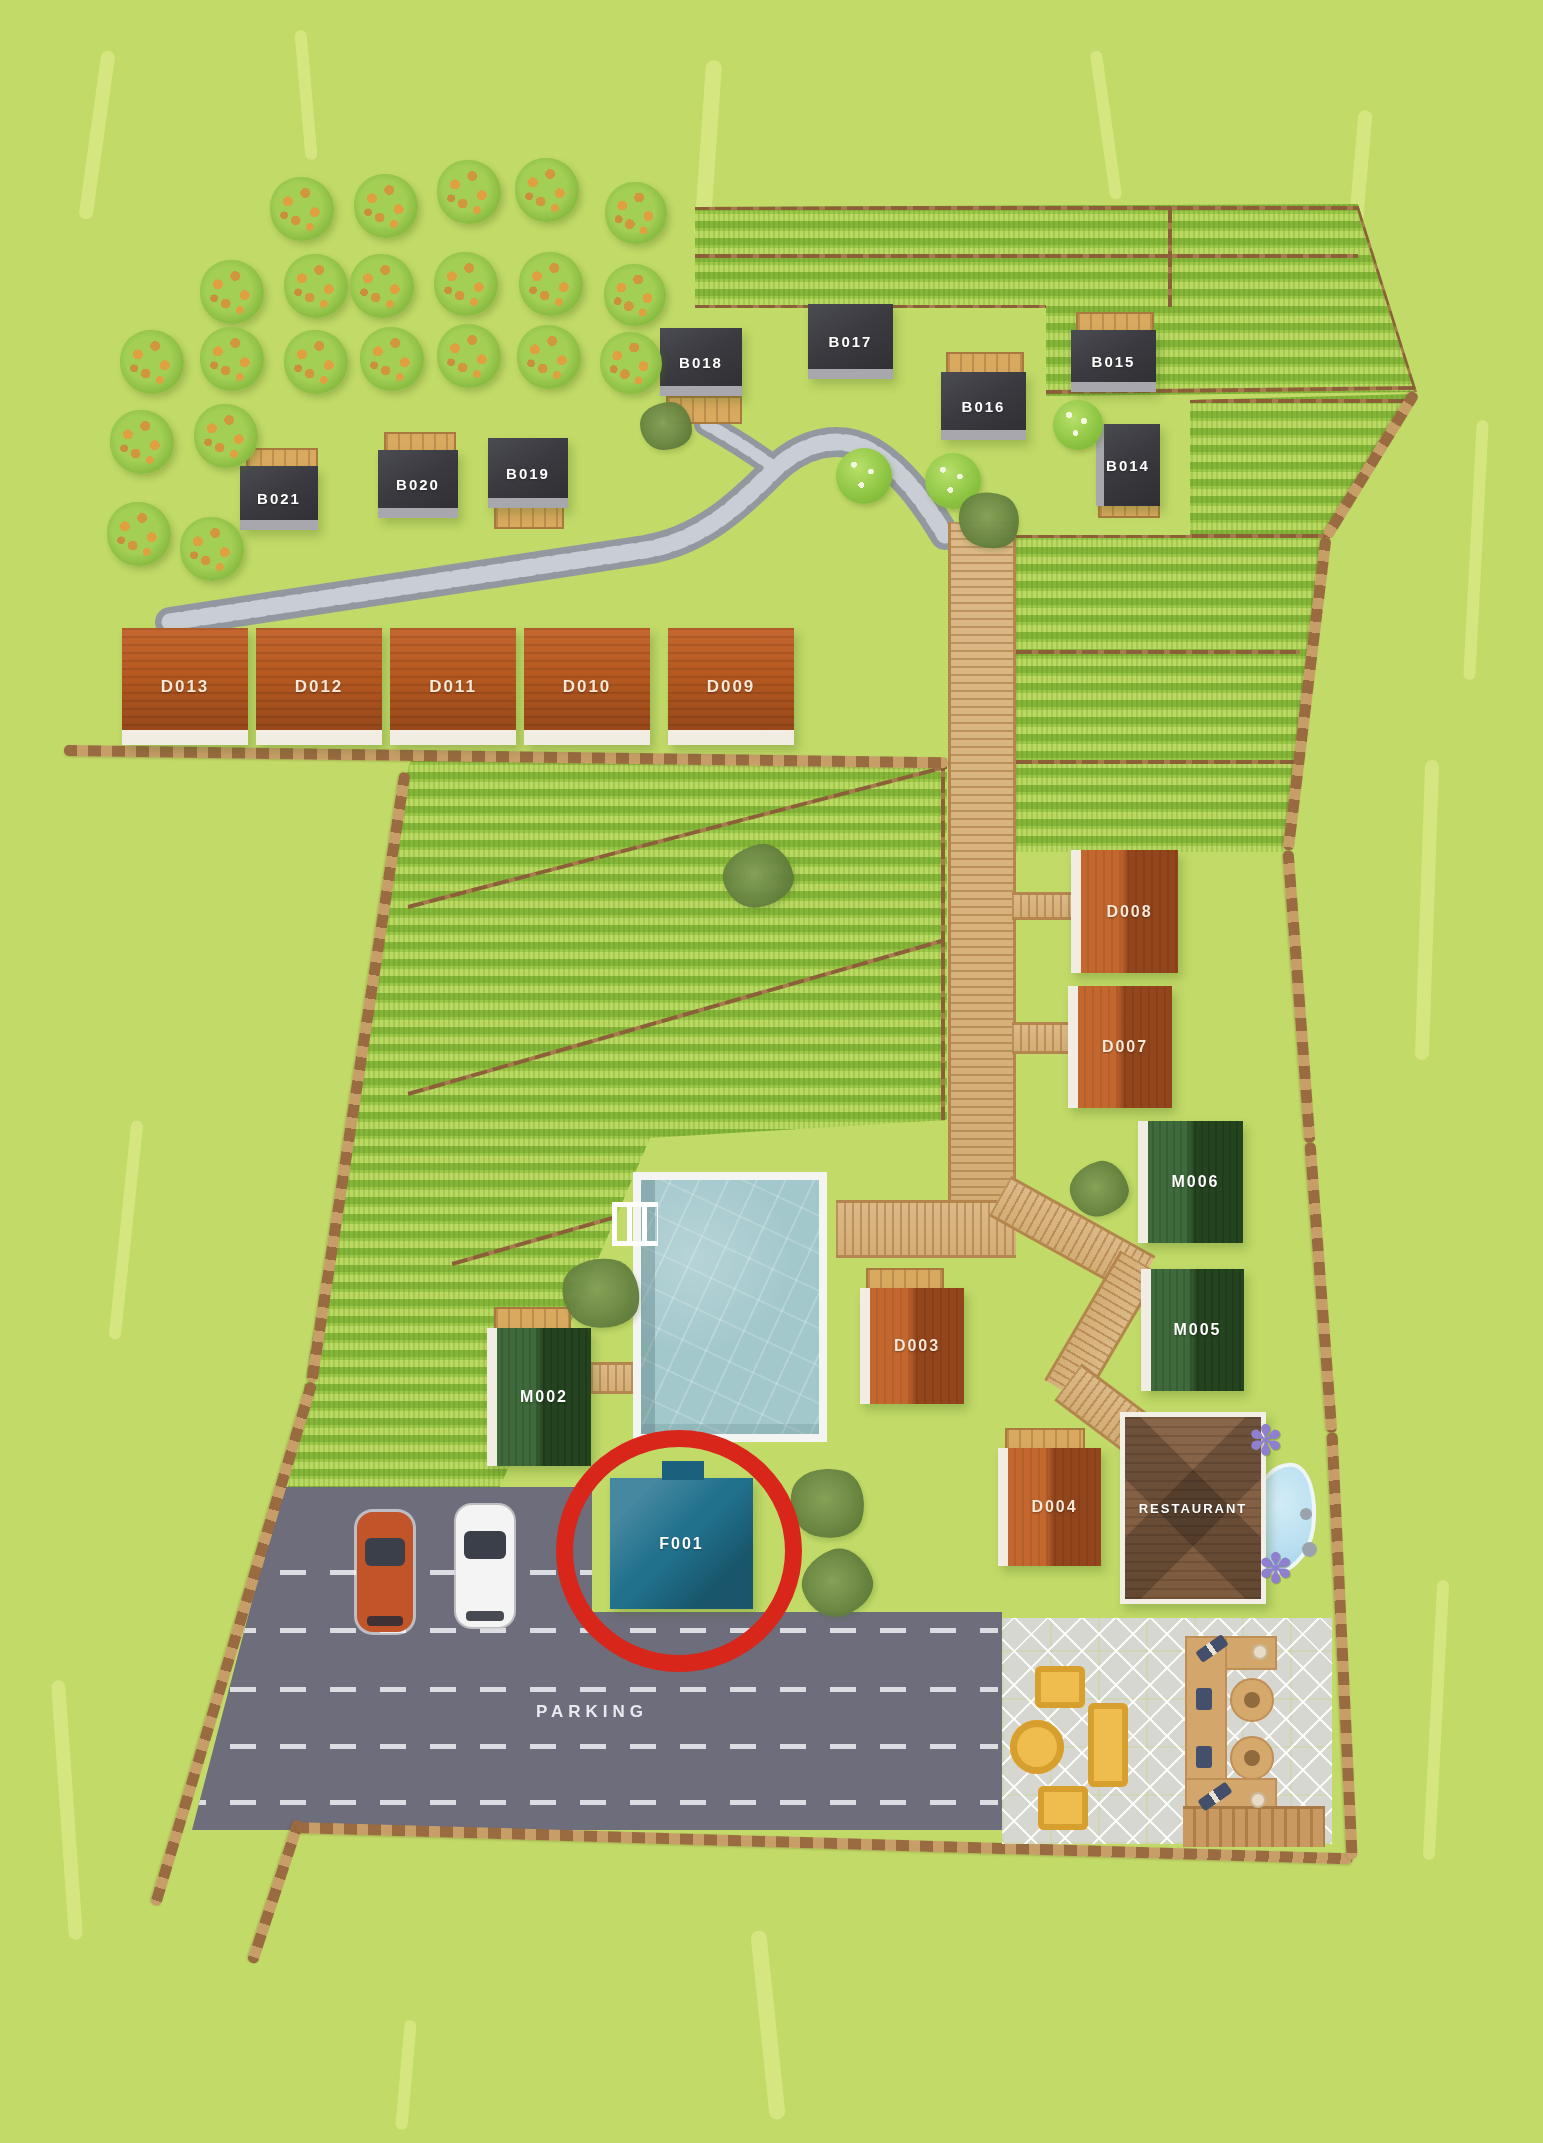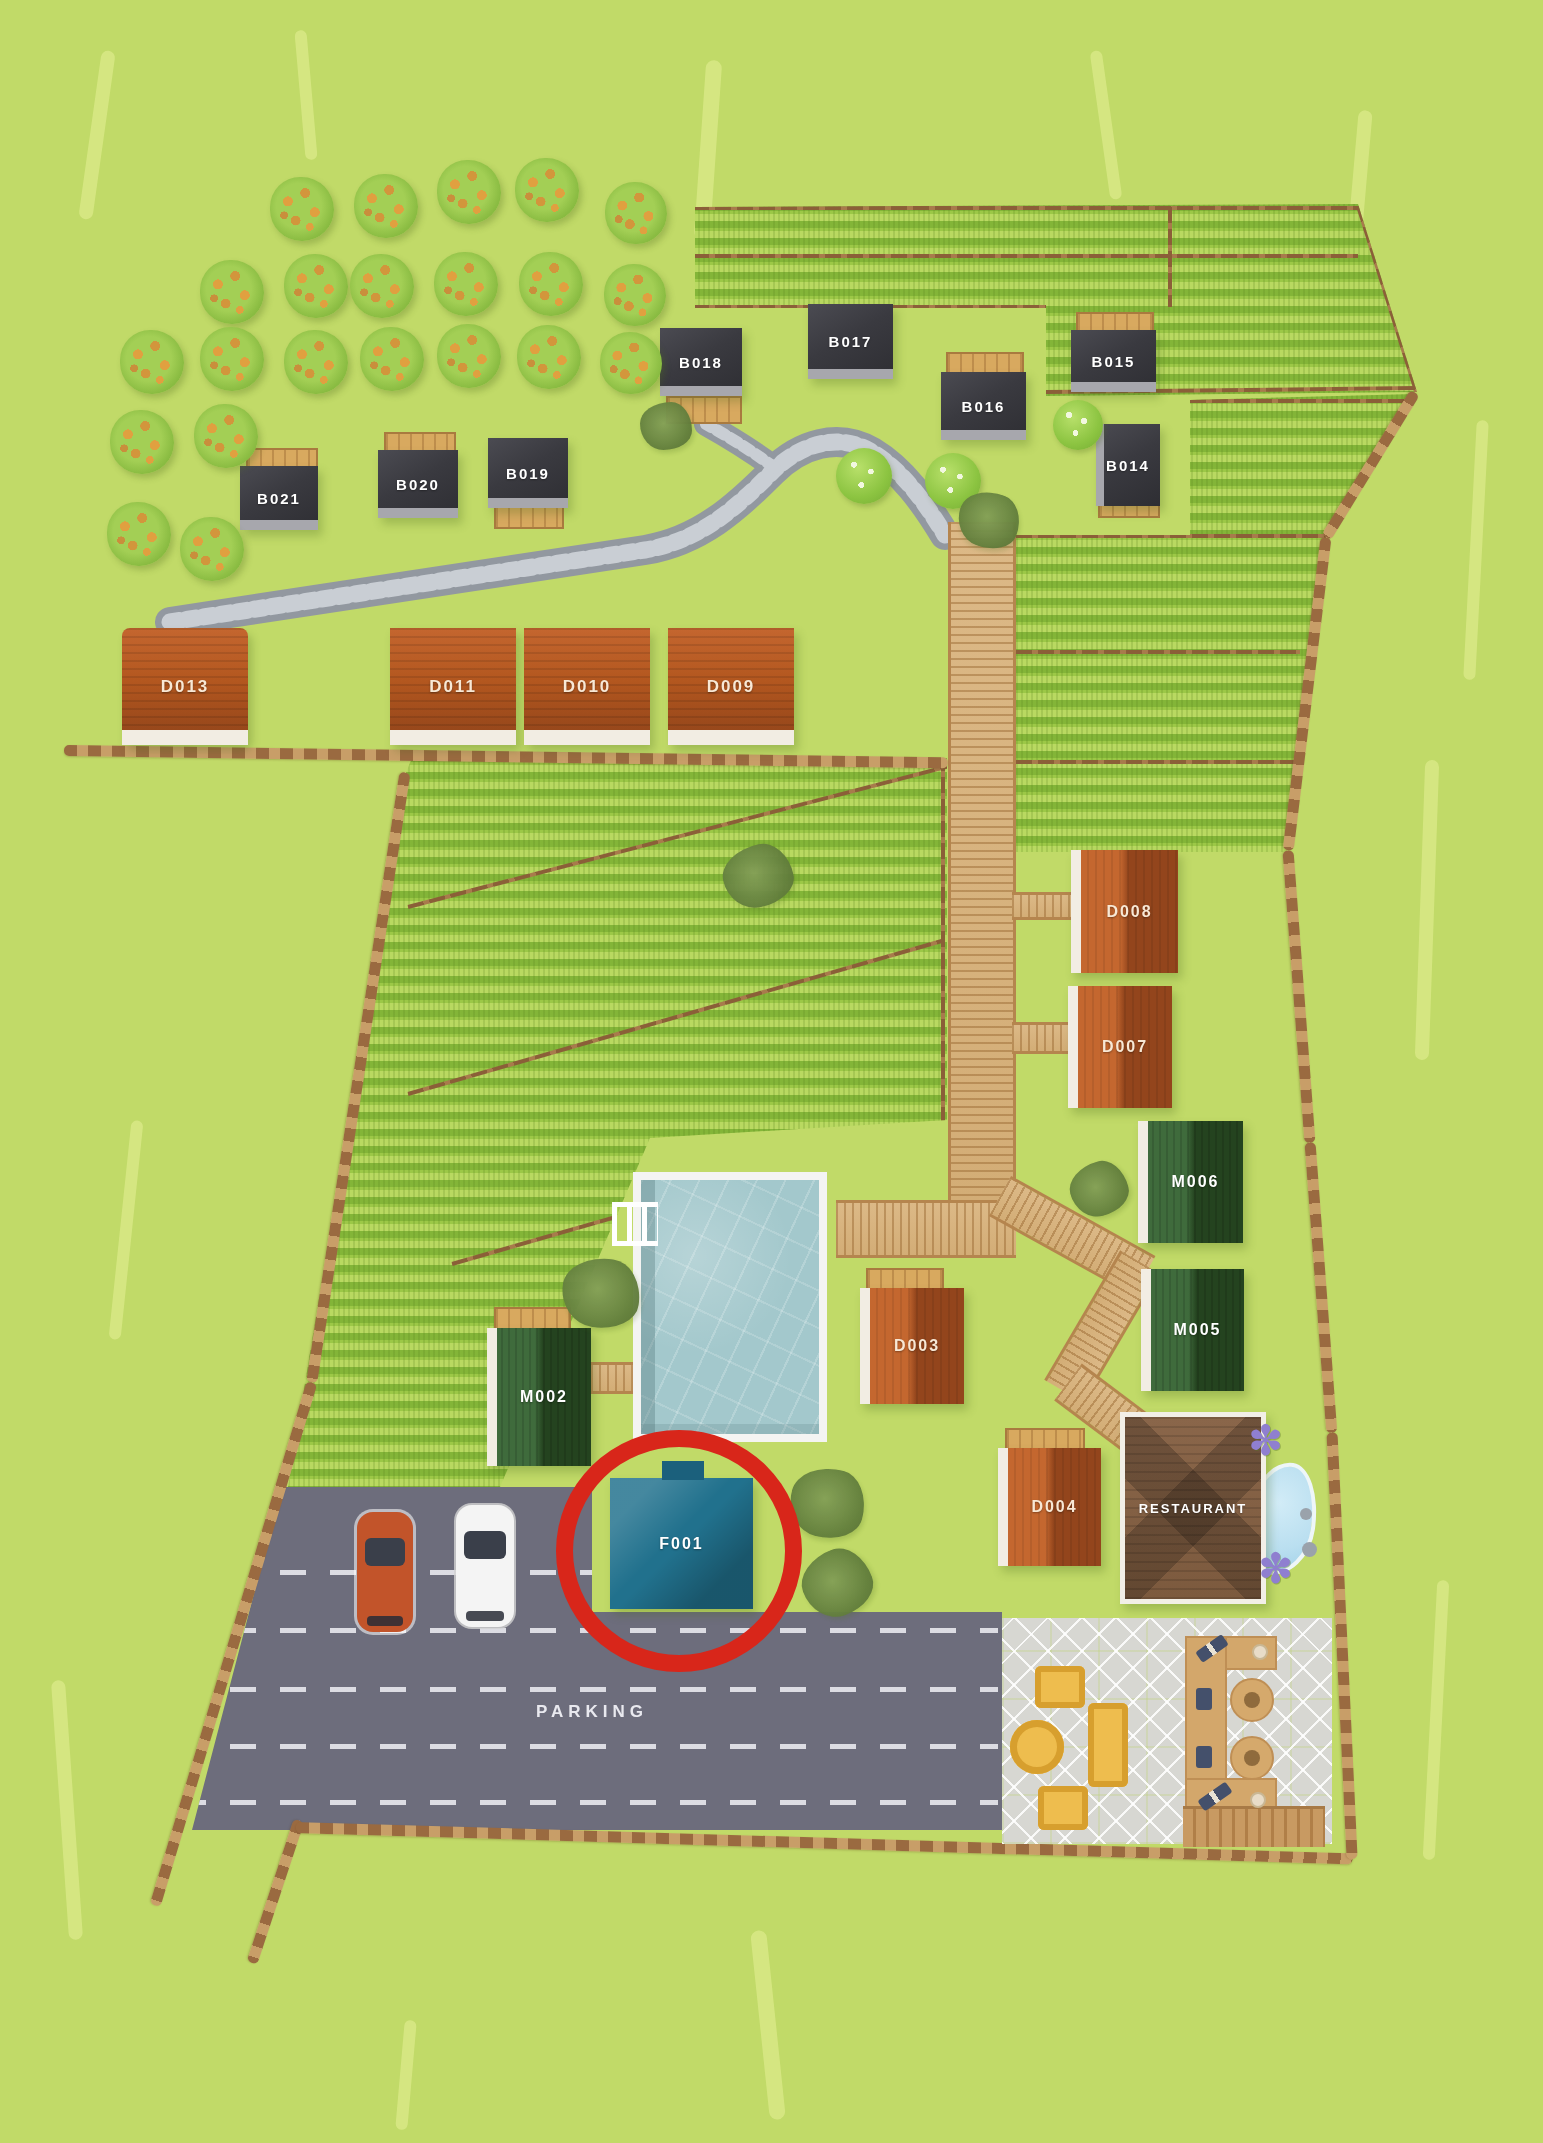--- a/index.html
+++ b/index.html
@@ -286,22 +286,25 @@
   </div>
   <div class="deck" style="left:1076px;top:312px;width:78px;height:20px;"></div>
   <div class="bldg b-dark" style="left:1071px;top:330px;width:85px;height:62px;">
     <span class="label">B015</span>
   </div>
   <div class="deck" style="left:1098px;top:502px;width:62px;height:16px;"></div>
   <div class="bldg b-dark b-dark-v" style="left:1096px;top:424px;width:64px;height:82px;">
     <span class="label">B014</span>
   </div>
 
-  <div class="bldg d-red" style="left:122px;top:628px;width:126px;height:117px;border-radius:8px;">
+  <div class="bldg d-red" style="left:122px;top:628px;width:126px;height:117px;">
     <span class="label">D013</span>
+  </div>
+  <div class="bldg d-red" style="left:256px;top:628px;width:126px;height:117px;">
+    <span class="label">D012</span>
   </div>
   <div class="bldg d-red" style="left:390px;top:628px;width:126px;height:117px;">
     <span class="label">D011</span>
   </div>
   <div class="bldg d-red" style="left:524px;top:628px;width:126px;height:117px;">
     <span class="label">D010</span>
   </div>
   <div class="bldg d-red" style="left:668px;top:628px;width:126px;height:117px;">
     <span class="label">D009</span>
   </div>

